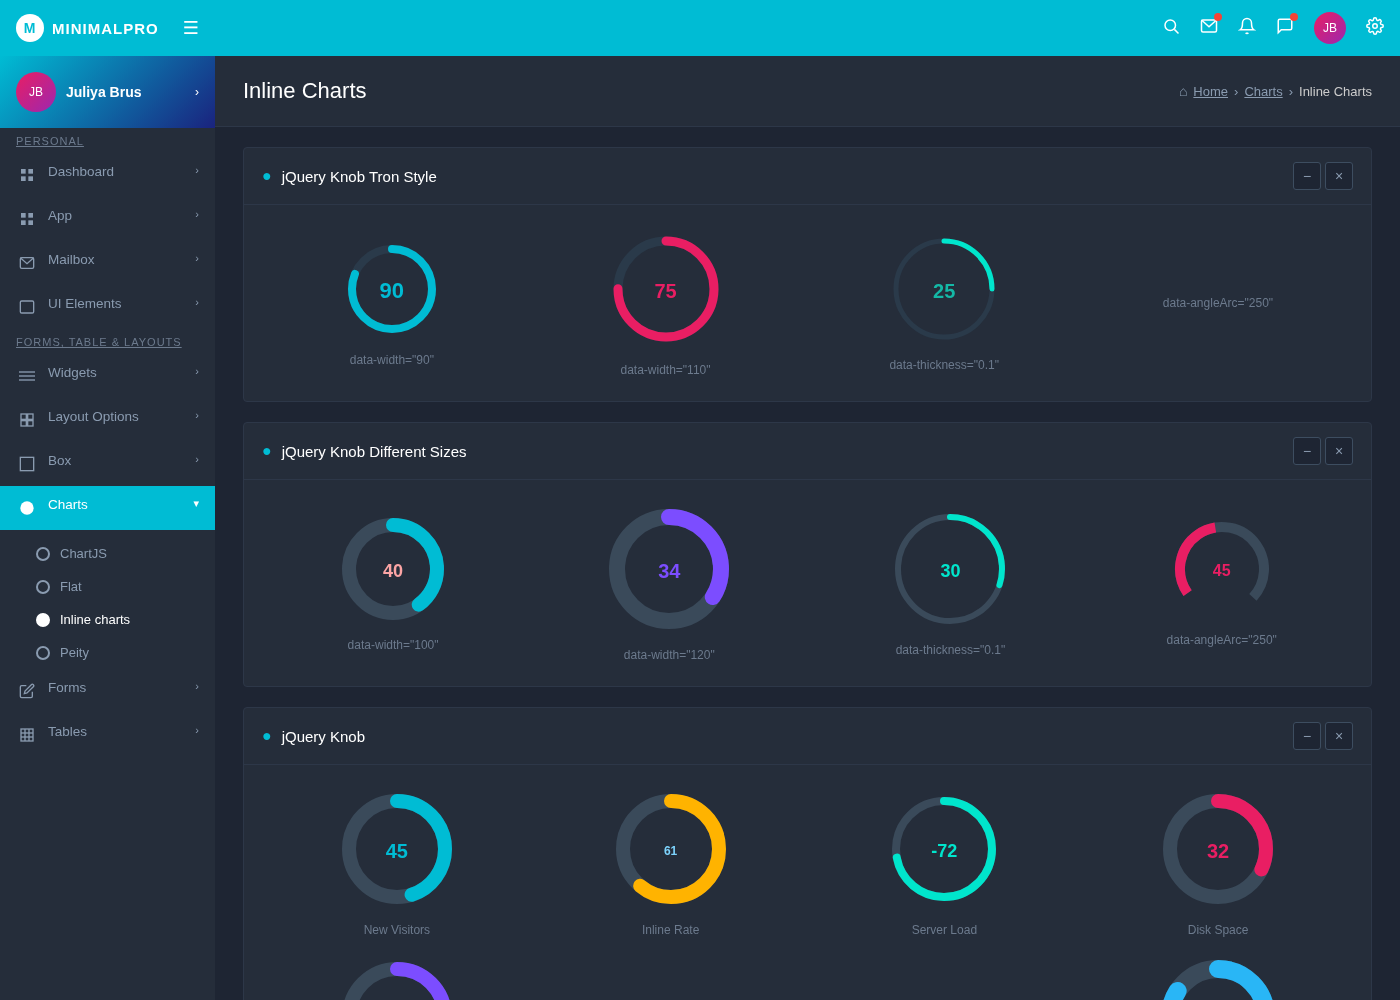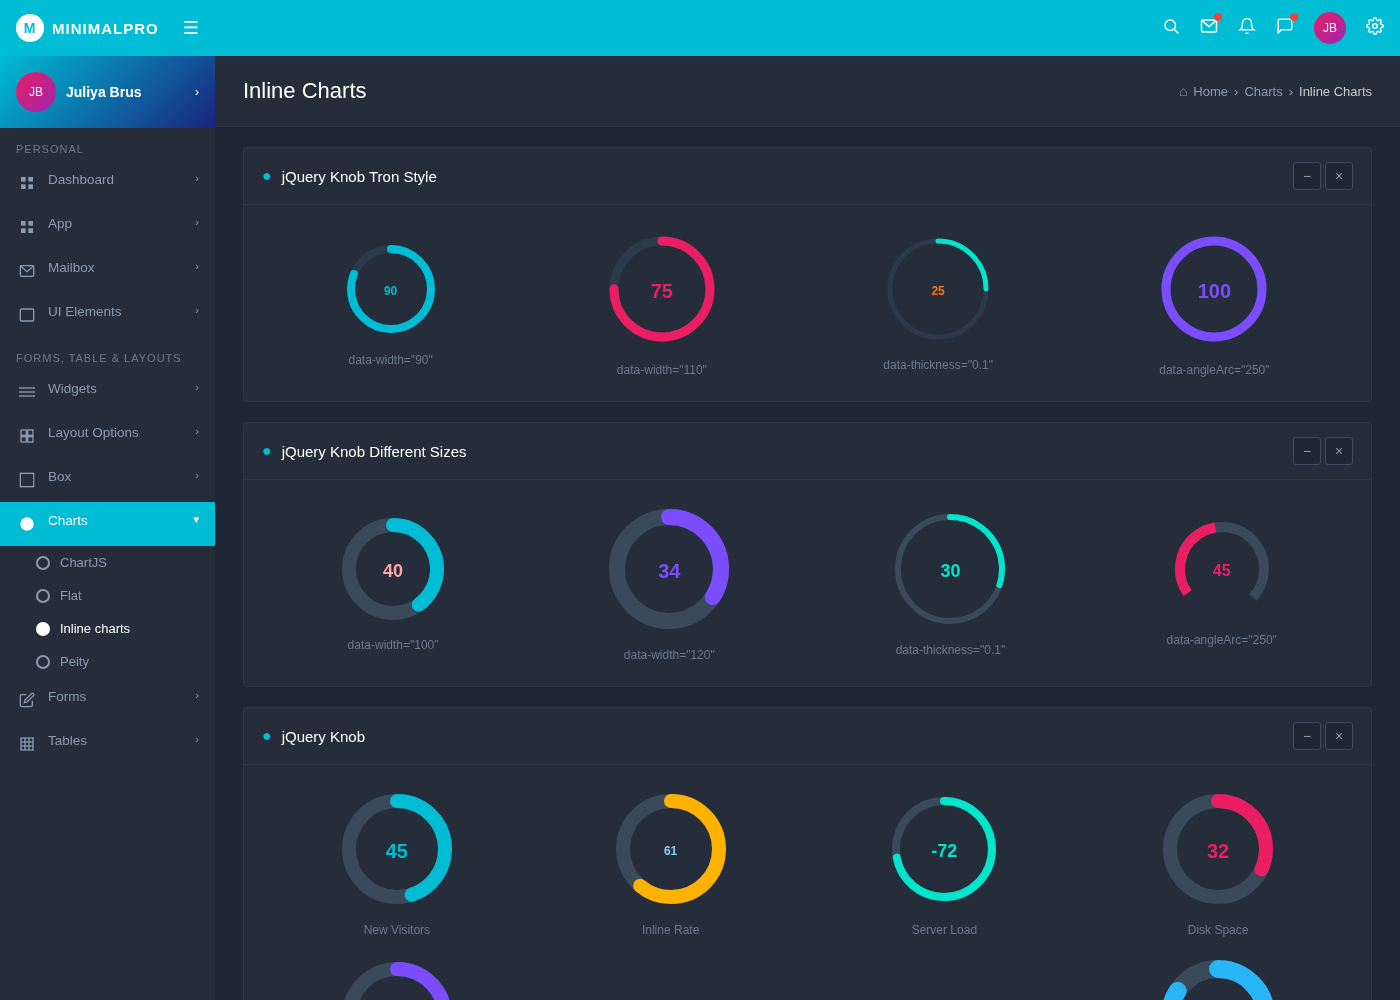--- a/index.html
+++ b/index.html
@@ -119,23 +119,24 @@
       font-weight: 600;
       flex: 1;
     }
     .sidebar-profile-arrow {
       color: white;
       font-size: 12px;
     }
     .sidebar-section-label {
       font-size: 11px;
       color: #6c7a8d;
-      padding: 15px 16px 6px;
+      padding: 7px 16px 6px;
       letter-spacing: 1px;
       text-transform: uppercase;
+      text-decoration: underline;
     }
     .sidebar-item {
       display: flex;
       align-items: flex-start;
       padding: 11px 16px;
       cursor: pointer;
       color: #8a9bb0;
       font-size: 13.5px;
       transition: background 0.2s;
       position: relative;
@@ -151,20 +152,21 @@
       display: flex;
       align-items: center;
       justify-content: center;
       font-size: 14px;
       flex-shrink: 0;
     }
     .sidebar-item-label { flex: 1; }
     .sidebar-item-arrow { font-size: 11px; }
     .sidebar-sub {
       padding-left: 0;
+      margin-top: 7px;
     }
     .sidebar-sub-item {
       display: flex;
       align-items: center;
       padding: 9px 16px 9px 36px;
       cursor: pointer;
       color: #8a9bb0;
       font-size: 13px;
     }
     .sidebar-sub-item.active { color: white; }
@@ -202,21 +204,21 @@
       font-weight: 400;
     }
     .breadcrumb {
       display: flex;
       align-items: center;
       gap: 6px;
       font-size: 13px;
       color: #8a9bb0;
     }
     .breadcrumb-sep { color: #8a9bb0; }
-    .breadcrumb-link { color: #8a9bb0; cursor: pointer; }
+    .breadcrumb-link { color: #8a9bb0; cursor: pointer; text-decoration: underline; }
     .breadcrumb-current { color: #ccc; }
     .breadcrumb-home-icon { color: #8a9bb0; font-size: 14px; }
 
     .main-content { padding: 20px 28px; }
 
     
     .card {
       background: #252d3a;
       border-radius: 4px;
       margin-bottom: 20px;
@@ -283,21 +285,21 @@
 
     
     .knob-svg-wrap {
       position: relative;
     }
     .knob-value {
       position: absolute;
       top: 50%;
       left: 50%;
       transform: translate(-50%, -50%);
-      font-size: 12px;
+      font-size: 22px;
       font-weight: bold;
     }
   </style>
 </head>
 <body>
 
 <div class="topnav">
   <div class="topnav-logo">
     <div class="topnav-logo-icon">M</div>
     <span>MINIMALPRO</span>
@@ -532,33 +534,26 @@
               </div>
               <span class="knob-label">data-width="110"</span>
             </div>
 
             <div class="knob-item">
               <div class="knob-svg-wrap">
                 <svg width="110" height="110" viewBox="0 0 110 110">
                   <circle cx="55" cy="55" r="48" fill="none" stroke="#2a3a4a" stroke-width="5"></circle>
                   <circle cx="55" cy="55" r="48" fill="none" stroke="#00e5cc" stroke-width="5" stroke-dasharray="301.59" stroke-dashoffset="226.2" stroke-linecap="round" transform="rotate(-90 55 55)"></circle>
                 </svg>
-                <div class="knob-value" style="color:#f97316;font-size:12px">25</div>
+                <div class="knob-value" style="color:#14b8a6;font-size:20px">25</div>
               </div>
               <span class="knob-label">data-thickness="0.1"</span>
             </div>
 
             <div class="knob-item">
-              <div class="knob-svg-wrap">
-                <svg width="120" height="120" viewBox="0 0 120 120">
-                  <circle cx="60" cy="60" r="48" fill="none" stroke="#2a3a4a" stroke-width="9"></circle>
-                  <circle cx="60" cy="60" r="48" fill="none" stroke="#7c4dff" stroke-width="9" stroke-dasharray="301.59" stroke-dashoffset="0" stroke-linecap="round" transform="rotate(-90 60 60)"></circle>
-                </svg>
-                <div class="knob-value" style="color:#7c4dff;font-size:20px">100</div>
-              </div>
               <span class="knob-label">data-angleArc="250"</span>
             </div>
           </div>
         </div>
       </div>
 
       <div class="card">
         <div class="card-header">
           <div class="card-title">
             <span class="card-title-icon">●</span>

